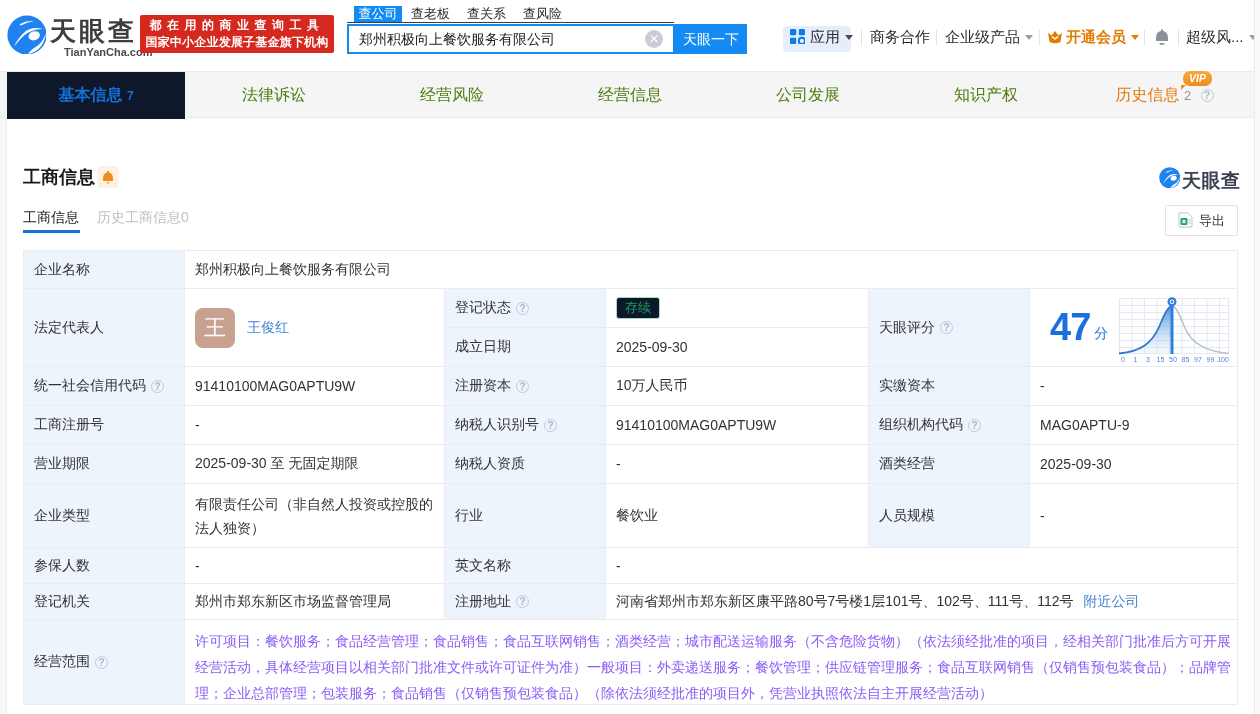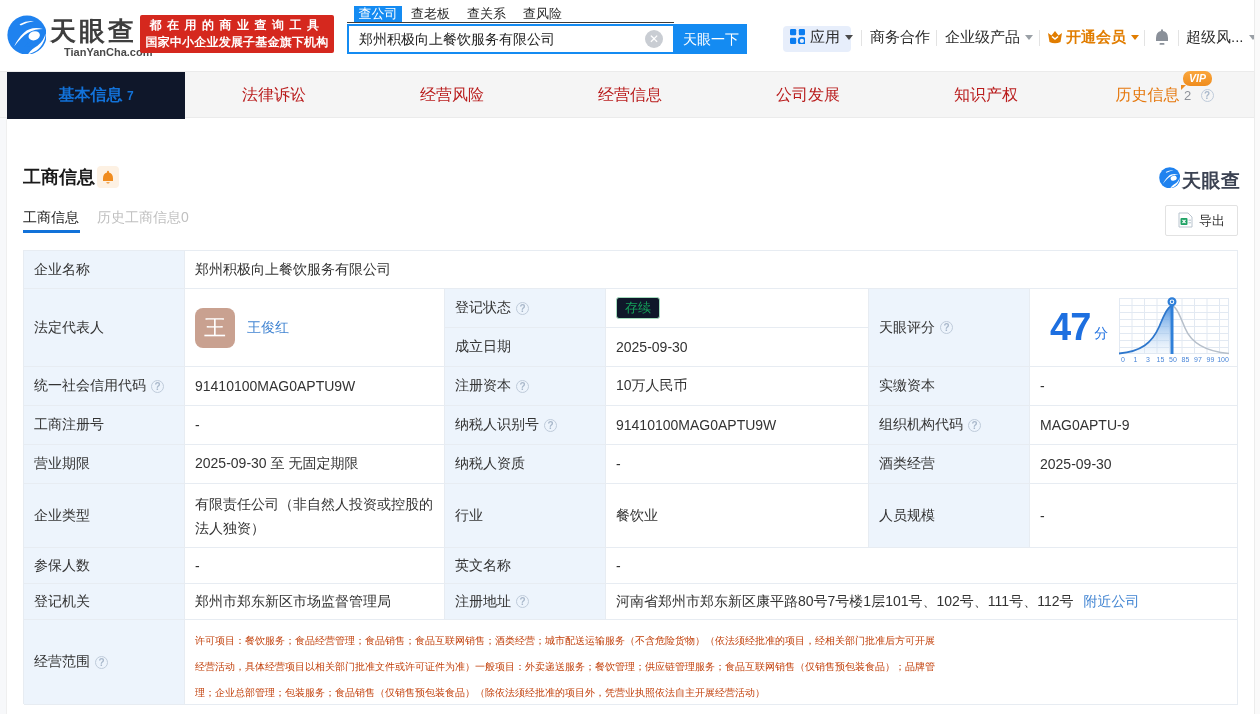--- a/index.html
+++ b/index.html
@@ -33,21 +33,21 @@
 .hsep { top:30px; width:1px; height:16px; background:#e3e3e3; }
 .caret { display:inline-block; width:0; height:0; border-left:4.5px solid transparent;
   border-right:4.5px solid transparent; border-top:5.5px solid #4a4a4a; vertical-align:2px; margin-left:5px; }
 .caret.gray { border-top-color:#9aa0a6; }
 .caret.orange { border-top-color:#e17d00; }
 
 
 #navbar { left:0; top:71px; width:1254px; height:47px; background:#f5f5f5;
   border-top:1px solid #ebebeb; border-bottom:1px solid #ebebeb; }
 .ntab { position:absolute; top:0; height:46px; line-height:46px; text-align:center;
-  font-size:16px; color:#b91c1c; }
+  font-size:16px; color:#4d7c0f; }
 #ntab0 { background:#0f172a; color:#1272d9; font-weight:bold; height:47px; }
 
 
 #sec-title { left:23px; top:165px; font-size:18px; font-weight:bold; color:#1a1a1a; }
 #bellbox { left:97px; top:166px; width:22px; height:22px; background:#fdf1e3; border-radius:4px; }
 #subtab1 { left:23px; top:209px; font-size:14px; color:#222; }
 #subtab2 { left:97px; top:209px; font-size:14px; color:#c0c0c0; }
 #subline { left:23px; top:230px; width:57px; height:3px; background:#1272d9; }
 #wm { left:1159px; top:167px; }
 #wm-txt { left:1182px; top:168px; font-size:19px; font-weight:bold; color:#3b4252; letter-spacing:0.5px; }
@@ -66,21 +66,21 @@
 .q { display:inline-block; width:13px; height:13px; border:1px solid #bfcbda; border-radius:50%;
   color:#a9b8cb; font-size:10px; line-height:12px; text-align:center; margin-left:5px; flex:none; font-weight:bold; }
 .tag-green { display:inline-block; height:22px; line-height:20px; padding:0 8px; border:1px solid #a3dcbd;
   background:#0f172a; color:#15a05a; font-size:13px; border-radius:3px; }
 .avatar { width:40px; height:40px; border-radius:8px; background:#c9a190; color:#fff;
   font-size:22px; display:flex; align-items:center; justify-content:center; flex:none; }
 .link { color:#4285d2; }
 .span2r { grid-row:span 2; }
 .wrap2 { display:block !important; line-height:24px; padding-top:8px !important; }
 
-#scope { display:block !important; line-height:26px; padding:8px 14px 0 10px !important; font-size:10px; color:#c2410c; }
+#scope { display:block !important; line-height:26px; padding:8px 14px 0 10px !important; font-size:14px; color:#8b5cf6; }
 
 #scrollbar { left:1254px; top:0; width:6px; height:714px; background:#fafafa; border-left:1px solid #ececec; }
 </style>
 </head>
 <body>
 <div id="page">
 
   <svg id="logo-circle" class="abs" viewBox="0 0 39 39">
     <circle cx="20" cy="20" r="19.6" fill="#1f82ef"></circle>
     <path d="M12.5,9.2 Q19.5,5.2 27,6.1 Q20,7.2 13.8,10.6 Z" fill="#fff"></path>

